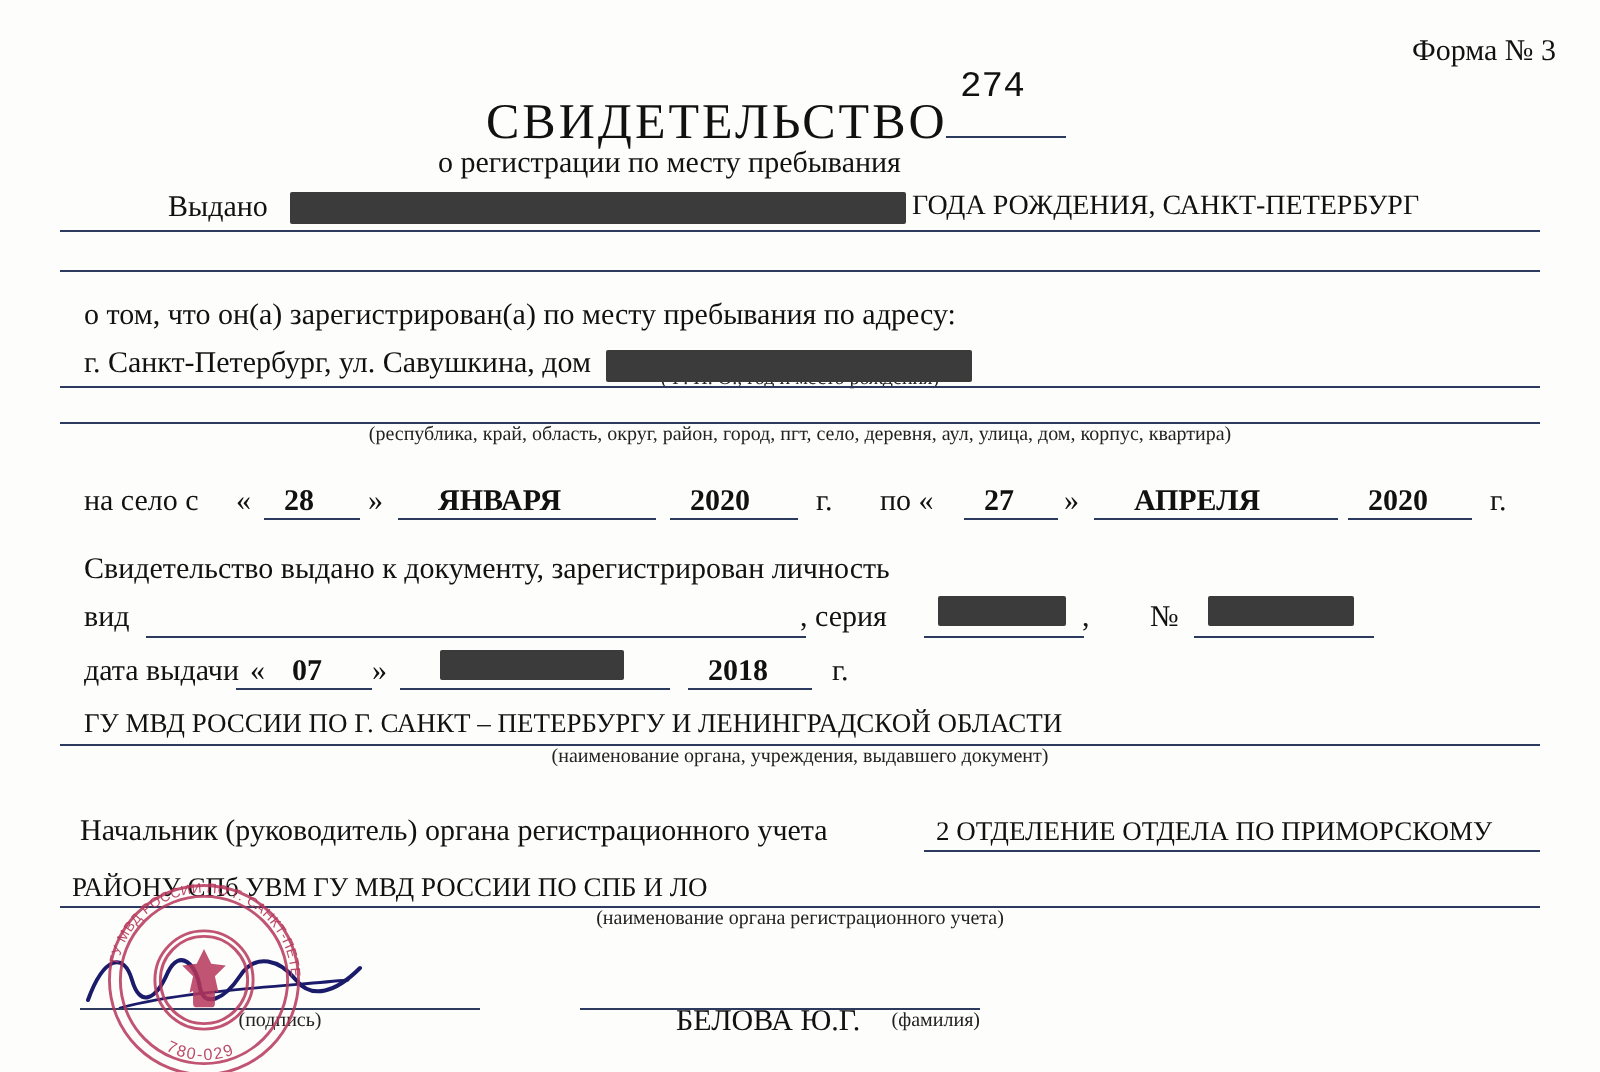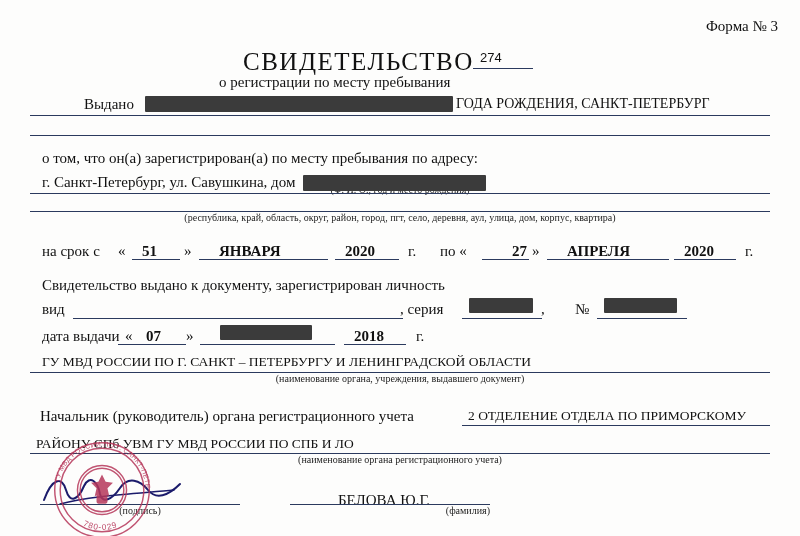--- a/index.html
+++ b/index.html
@@ -51,23 +51,23 @@
     position: absolute;
     left: 243px;
     top: 48px;
     font-size: 25px;
     letter-spacing: 1.5px;
     font-family: "Liberation Serif", serif;
   }
   .title-num {
     position: absolute;
     left: 480px;
-    top: 50px;
-    font-size: 13px;
-    font-family: Liberation Sans, sans-serif;
+    top: 34px;
+    font-size: 18px;
+    font-family: Liberation Mono, monospace;
   }
   .subtitle {
     position: absolute;
     left: 219px;
     top: 74px;
     font-size: 15px;
     font-family: "Liberation Serif", serif;
   }
   .lbl {
     position: absolute;
@@ -118,35 +118,35 @@
   <div class="small-caption abs" style="left:0px; top:136px; width:800px;margin-top:48px;">(Ф. И. О., год и место рождения)</div>
 
   <div class="lbl" style="left:42px; top:174px;">г. Санкт-Петербург, ул. Савушкина, дом</div>
 
   <div class="lbl" style="left:42px; top:150px;">о том, что он(а) зарегистрирован(а) по месту пребывания по адресу:</div>
   <span class="redact abs" style="left:303px; top:175px; width:183px; height:16px;"></span>
   <div class="line" style="left:30px; top:193px; width:740px;"></div>
   <div class="line" style="left:30px; top:211px; width:740px;"></div>
   <div class="small-caption abs" style="left:0px; top:212px; width:800px;">(республика, край, область, округ, район, город, пгт, село, деревня, аул, улица, дом, корпус, квартира)</div>
 
-  <div class="lbl" style="left:42px; top:243px;">на срок с</div>
+  <div class="lbl" style="left:42px; top:243px;">на село с</div>
   <div class="lbl" style="left:118px; top:243px;">«</div>
-  <div class="lbl val-bold" style="left:142px; top:243px;">51</div>
+  <div class="lbl val-bold" style="left:142px; top:243px;">28</div>
   <div class="lbl" style="left:184px; top:243px;">»</div>
   <div class="line" style="left:132px; top:259px; width:48px;"></div>
 
   <div class="lbl val-bold" style="left:219px; top:243px;">ЯНВАРЯ</div>
   <div class="line" style="left:199px; top:259px; width:129px;"></div>
 
   <div class="lbl val-bold" style="left:345px; top:243px;">2020</div>
   <div class="line" style="left:335px; top:259px; width:64px;"></div>
   <div class="lbl" style="left:408px; top:243px;">г.</div>
 
   <div class="lbl" style="left:440px; top:243px;">по «</div>
-  <div class="lbl val-bold" style="left:492px; top:243px;margin-left:20px;">27</div>
+  <div class="lbl val-bold" style="left:492px; top:243px;">27</div>
   <div class="lbl" style="left:532px; top:243px;">»</div>
   <div class="line" style="left:482px; top:259px; width:47px;"></div>
 
   <div class="lbl val-bold" style="left:567px; top:243px;">АПРЕЛЯ</div>
   <div class="line" style="left:547px; top:259px; width:122px;"></div>
 
   <div class="lbl val-bold" style="left:684px; top:243px;">2020</div>
   <div class="line" style="left:674px; top:259px; width:62px;"></div>
   <div class="lbl" style="left:745px; top:243px;">г.</div>
 
@@ -187,21 +187,21 @@
   <div class="sign">
     <svg width="150" height="40" viewBox="0 0 150 40">
       <path d="M4 30 C 12 8, 22 6, 26 20 C 30 34, 38 30, 44 16 C 50 4, 58 12, 60 24 C 62 34, 72 30, 80 18 C 88 6, 100 10, 108 20 C 116 30, 128 26, 140 14" fill="none" stroke="#1b1b6b" stroke-width="2" stroke-linecap="round"></path>
       <path d="M20 34 C 50 26, 90 24, 134 20" fill="none" stroke="#1b1b6b" stroke-width="1.4" stroke-linecap="round"></path>
     </svg>
   </div>
 
   <div class="line" style="left:40px; top:504px; width:200px;"></div>
   <div class="small-caption abs" style="left:40px; top:505px; width:200px;">(подпись)</div>
 
-  <div class="lbl" style="left:338px; top:492px;">БЕЛОВА Ю.Г.</div>
+  <div class="lbl" style="left:338px; top:503px;">БЕЛОВА Ю.Г.</div>
   <div class="line" style="left:290px; top:504px; width:200px;"></div>
   <div class="small-caption abs" style="left:290px; top:505px; width:200px;text-align:right;">(фамилия)</div>
 
   <div class="stamp">
     <svg width="136" height="100" viewBox="0 0 136 110">
       <g stroke="#b6375a" fill="none" stroke-width="1.6" opacity="0.85">
         <circle cx="68" cy="55" r="52"></circle>
         <circle cx="68" cy="55" r="46"></circle>
         <circle cx="68" cy="55" r="27"></circle>
         <circle cx="68" cy="55" r="24"></circle>

